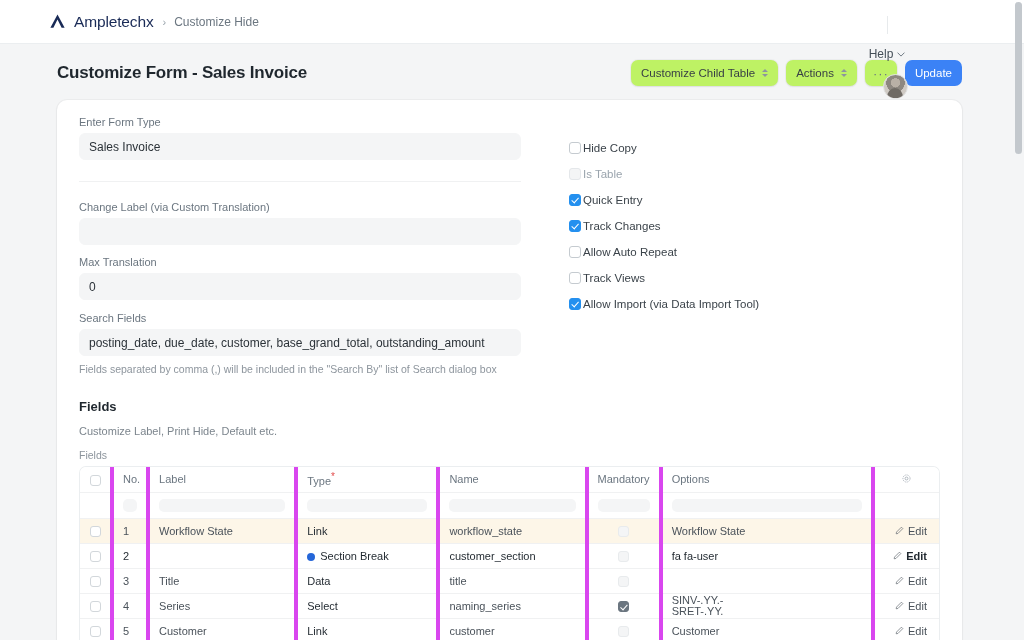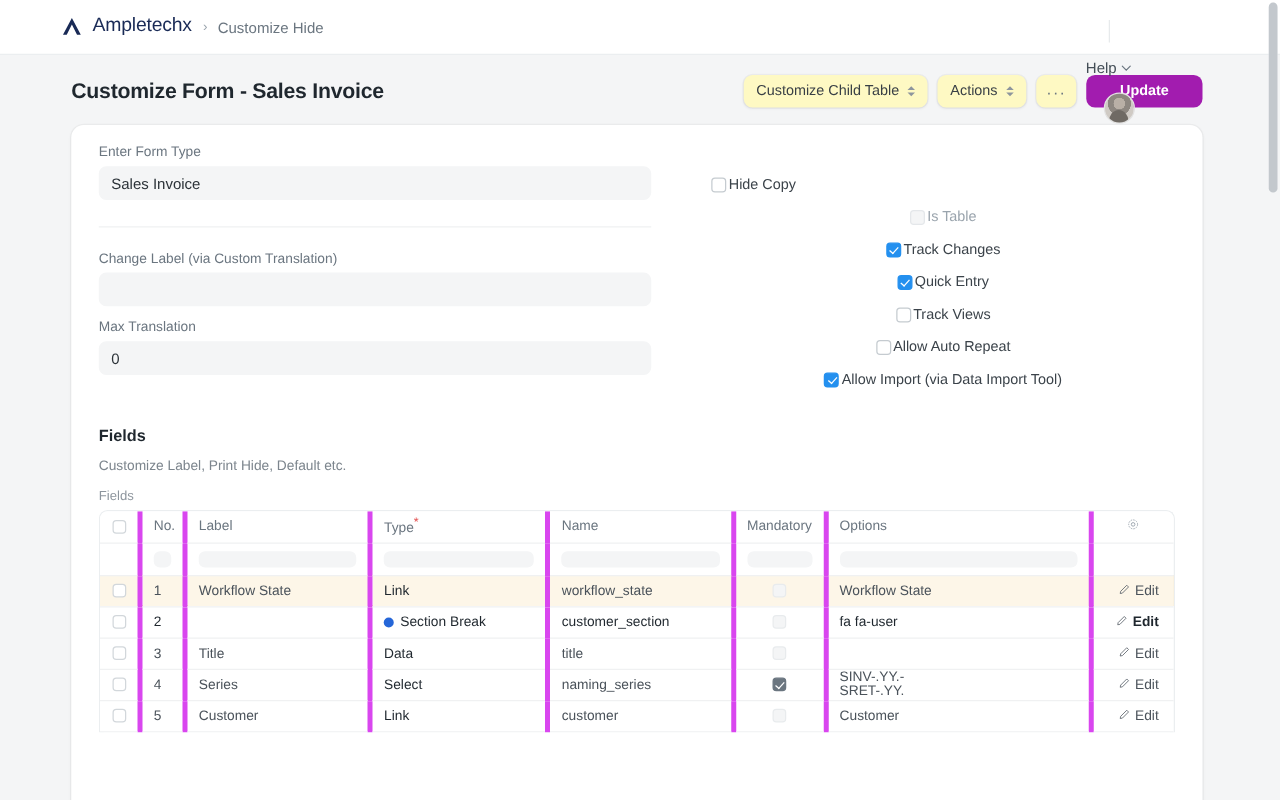--- a/index.html
+++ b/index.html
@@ -13,21 +13,21 @@
   }
 
   
   .navbar {
     height: 44px; background: #ffffff;
     border-bottom: 1px solid #ebeef0;
     display: flex; align-items: center;
     padding: 0 18px 0 48px;
     position: relative;
   }
-  .brand { display: flex; gap: 7px; }
+  .brand { display: flex; align-items: center; gap: 7px; }
   .brand-logo { width: 19px; height: 19px; flex: 0 0 19px; }
   .brand-name {
     font-size: 15.5px; font-weight: 400; color: #192a56;
     letter-spacing: -0.15px;
   }
   .crumb-sep { color: #9aa4ad; font-size: 11px; margin: 0 8px 0 9px; }
   .crumb-text { font-size: 12px; color: #6b7680; }
 
   .nav-right {
     margin-left: auto; display: flex; align-items: center; gap: 10px; flex-direction: column;
@@ -65,32 +65,32 @@
     padding: 16px 62px 14px 57px;
   }
   .page-title {
     font-size: 17px; font-weight: 700; color: #1f272e;
     letter-spacing: -0.2px;
   }
   .head-actions { margin-left: auto; display: flex; align-items: center; gap: 8px; }
   .btn {
     height: 26px; border-radius: 7px; font-size: 11.5px;
     display: inline-flex; align-items: center; gap: 7px;
-    padding: 0 10px; border: none; background: #fef9c3;
+    padding: 0 10px; border: none; background: #bef264;
     color: #383f45; box-shadow: 0 0 0 1px rgba(0,0,0,.035), 0 1px 2px rgba(16,24,40,.06);
     white-space: nowrap;
   }
   .btn .dd { display:inline-flex; flex-direction:column; gap:2px; align-items:center; }
   .btn .dd i { width:0;height:0;border-left:3px solid transparent;border-right:3px solid transparent; }
   .btn .dd i.u { border-bottom:3.5px solid #8d959d; }
   .btn .dd i.d { border-top:3.5px solid #8d959d; }
   .btn-dots { padding: 0 8px; font-size: 13px; color: #6b7680; letter-spacing: 1px; line-height: 1; }
   .btn-primary {
-    background: #a21caf; color: #fff; font-weight: 700;
-    box-shadow: none; padding: 0 27px;
+    background: #3b82f6; color: #fff; font-weight: 400;
+    box-shadow: none; padding: 0 10px;
   }
 
   
   .card {
     margin: 0 62px 0 57px;
     background: #ffffff;
     border-radius: 10px;
     box-shadow: 0 0 0 1px rgba(0,0,0,.03), 0 1px 3px rgba(16,24,40,.05);
     overflow: hidden;
     height: 560px;
@@ -108,21 +108,21 @@
   .field-input {
     height: 27px; background: #f4f5f6; border-radius: 6px;
     border: 1px solid #f4f5f6;
     display: flex; align-items: center; padding: 0 9px;
     font-size: 12px; color: #2b3238; width: 100%;
   }
   .field-help { font-size: 10.5px; color: #8d959d; margin-top: 7px; }
   .sep-row { height: 1px; background: #f0f1f2; margin: 21px 0 19px 0; }
 
   .chk-row { display: flex; align-items: center; gap: 2px; height: 26px; margin-bottom: 0; }
-  .chk-row + .chk-row { margin-top: 0; justify-content: center; }
+  .chk-row + .chk-row { margin-top: 0; }
   .chk {
     width: 12px; height: 12px; border-radius: 3px;
     border: 1px solid #c5cbd0; background: #fff; flex: 0 0 12px;
     position: relative;
   }
   .chk.on { background: #2490ef; border-color: #2490ef; }
   .chk.on::after {
     content: ""; position: absolute; left: 3.3px; top: 1px;
     width: 3.3px; height: 6.3px; border: solid #fff;
     border-width: 0 1.6px 1.6px 0; transform: rotate(42deg);
@@ -294,47 +294,52 @@
 
         <div style="height:11px"></div>
 
         <div class="field">
           <span class="field-label">Max Translation</span>
           <div class="field-input">0</div>
         </div>
 
         <div style="height:12px"></div>
 
+        <div class="field">
+          <span class="field-label">Search Fields</span>
+          <div class="field-input">posting_date, due_date, customer, base_grand_total, outstanding_amount</div>
+          <div class="field-help">Fields separated by comma (,) will be included in the "Search By" list of Search dialog box</div>
+        </div>
       </div>
 
       <div class="col-right">
         <div id="checkbox-list">
             <div class="chk-row">
               <span class="chk"></span>
               <span class="chk-label">Hide Copy</span>
             </div>
             <div class="chk-row">
               <span class="chk disabled"></span>
               <span class="chk-label dim">Is Table</span>
             </div>
             <div class="chk-row">
               <span class="chk on"></span>
+              <span class="chk-label">Quick Entry</span>
+            </div>
+            <div class="chk-row">
+              <span class="chk on"></span>
               <span class="chk-label">Track Changes</span>
             </div>
             <div class="chk-row">
-              <span class="chk on"></span>
-              <span class="chk-label">Quick Entry</span>
+              <span class="chk"></span>
+              <span class="chk-label">Allow Auto Repeat</span>
             </div>
             <div class="chk-row">
               <span class="chk"></span>
               <span class="chk-label">Track Views</span>
-            </div>
-            <div class="chk-row">
-              <span class="chk"></span>
-              <span class="chk-label">Allow Auto Repeat</span>
             </div>
             <div class="chk-row">
               <span class="chk on"></span>
               <span class="chk-label">Allow Import (via Data Import Tool)</span>
             </div>
           </div>
       </div>
     </div>
   </div>
 

